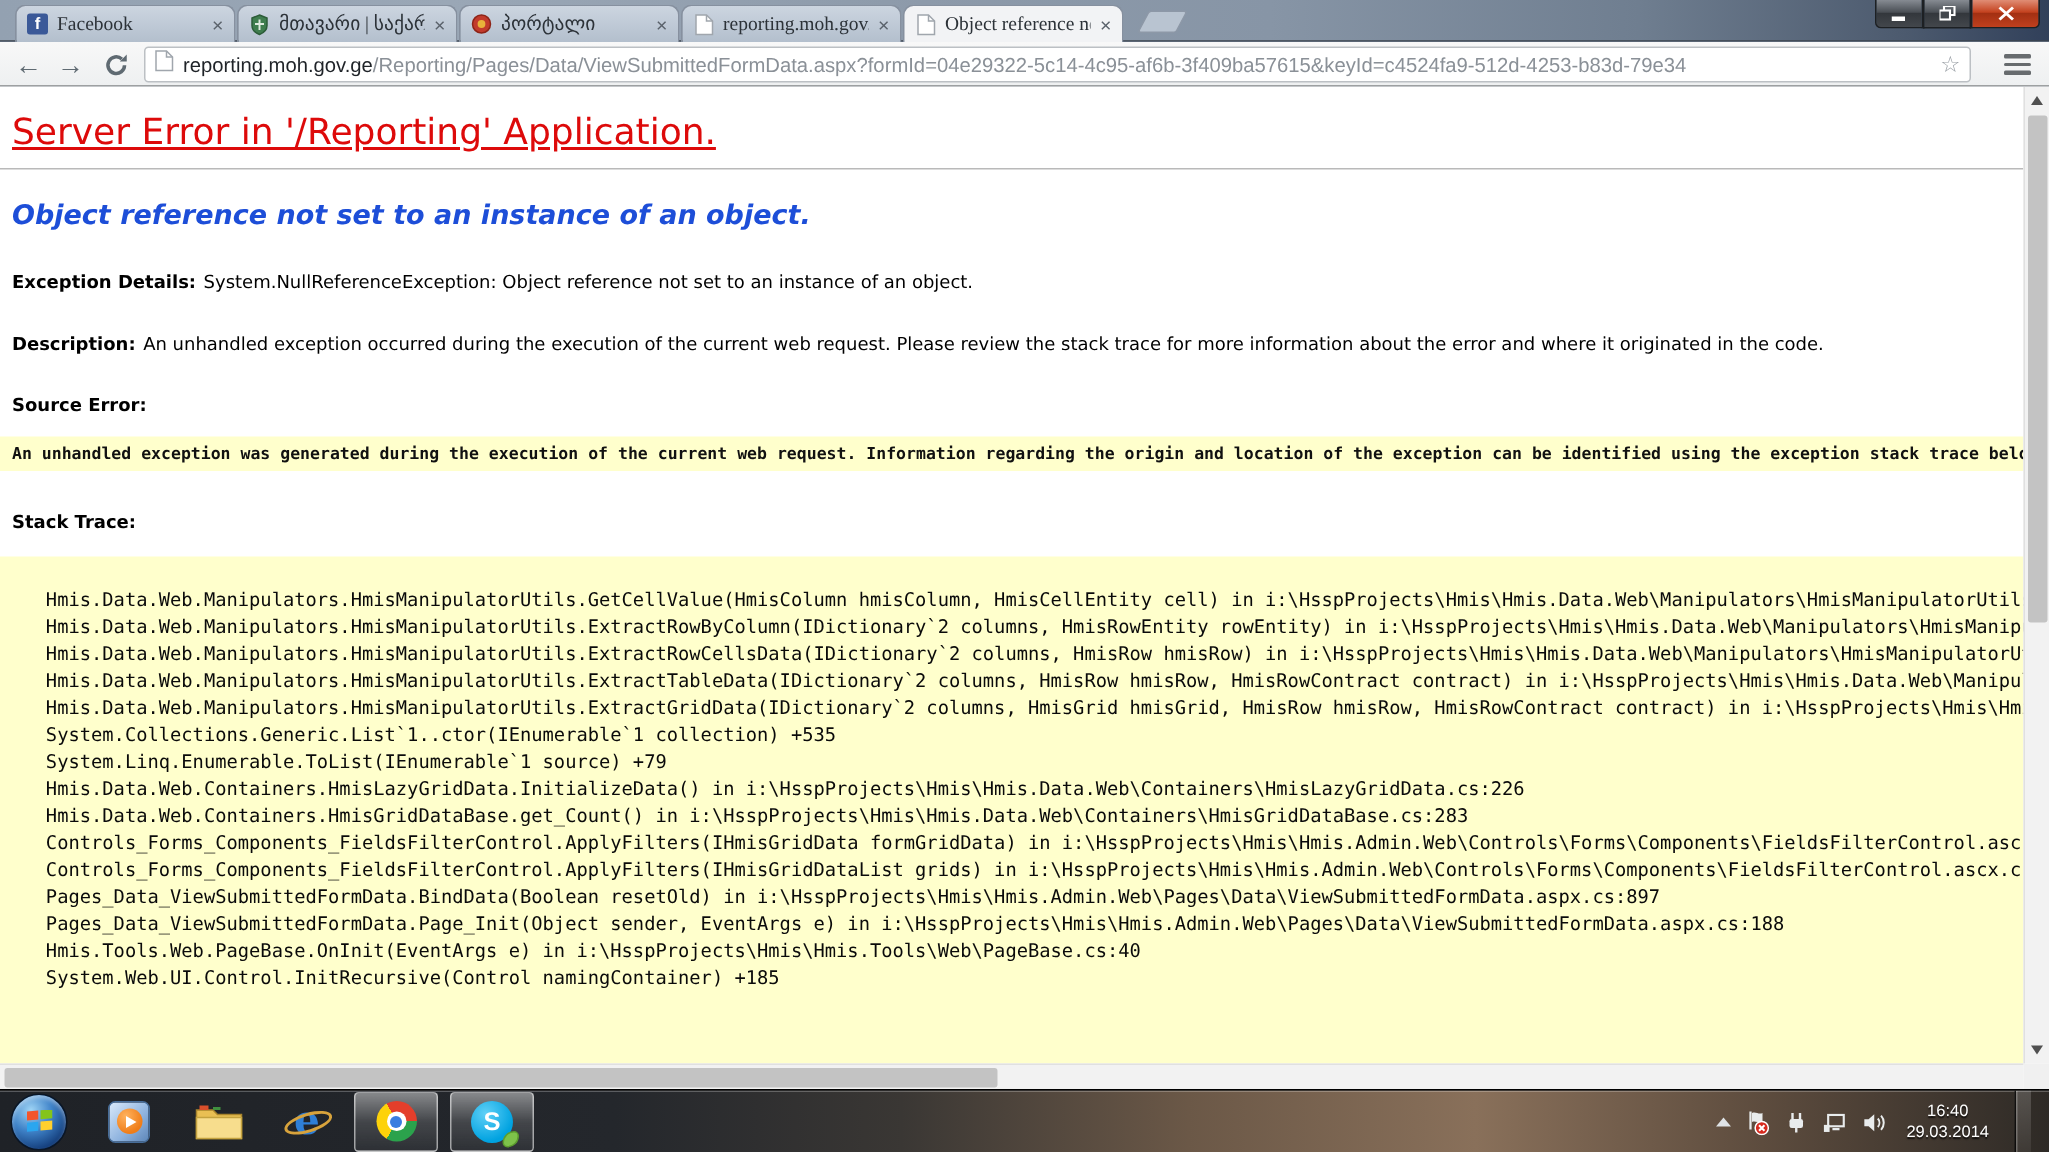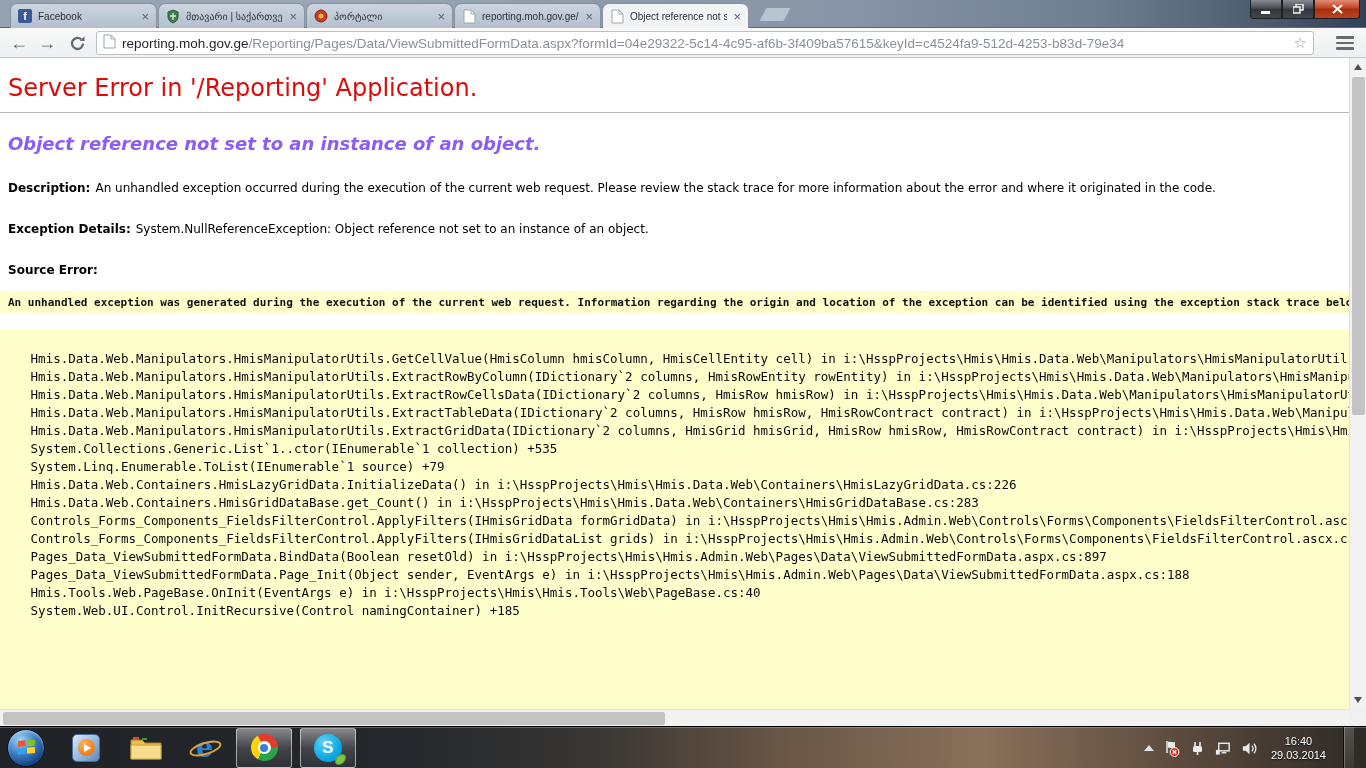--- a/index.html
+++ b/index.html
@@ -16,21 +16,21 @@
   .tabstrip{ position:absolute; left:10px; top:3px; height:25px; display:flex; align-items:flex-end; }
   .tab{
     position:relative; width:147px; height:25px; margin-right:1px;
     background:linear-gradient(#ccd5e0,#b3bfcd);
     border:1px solid #86909f; border-bottom:none;
     border-radius:7px 7px 0 0;
     display:flex; align-items:center; padding:0 6px; gap:5px;
     font-size:11.5px; color:#2c3238; cursor:default;
   }
   .tab.active{ background:#f2f3f5; z-index:3; }
-  .tab-title{ flex:1; overflow:hidden; white-space:nowrap; font-family:Liberation Sans, sans-serif; font-size:10px; }
+  .tab-title{ flex:1; overflow:hidden; white-space:nowrap; font-family:Liberation Serif, serif; font-size:13px; }
   .tab-close{ font-size:13px; color:#5a626b; line-height:1; padding:0 1px; }
   .favicon{ width:16px; height:16px; flex:0 0 16px; display:flex; align-items:center; justify-content:center; }
   .fav-fb{ width:14px; height:14px; background:#3b5998; border-radius:2px; color:#fff; font-weight:bold; font-size:11px; display:flex; align-items:center; justify-content:center; }
   .newtab{ position:absolute; left:762px; top:7px; width:26px; height:15px; background:#b9c4d1; border:1px solid #8d98a7; border-radius:2px; transform:skewX(-28deg); }
   .win-controls{ position:absolute; right:6px; top:0; display:flex; }
   .win-btn{
     width:32px; height:19px; display:flex; align-items:center; justify-content:center;
     background:linear-gradient(#868b92,#4a4f55 45%,#33373c 50%,#43474c);
     border:1px solid #1d2023; border-top:none;
   }
@@ -57,23 +57,23 @@
   .star{ color:#9aa0a6; font-size:15px; flex:0 0 auto; }
   .menubtn{ position:absolute; right:8px; top:6px; width:26px; height:18px; display:flex; flex-direction:column; justify-content:center; gap:3px; padding:0 4px; }
   .menubtn i{ display:block; height:2.5px; background:#676b6e; border-radius:1px; }
 
   
   .content{
     position:absolute; top:58px; left:0; width:1366px; height:668px; background:#fff; overflow:hidden;
     font-family:"DejaVu Sans","Liberation Sans",sans-serif; color:#000;
   }
   .errorpage{ position:absolute; top:0; left:0; right:17px; bottom:17px; overflow:hidden; }
-  .err-h1{ margin:16px 10px 10px 8px; font-size:24px; font-weight:normal; color:#dd0a0a; }
+  .err-h1{ margin:16px 10px 10px 8px; font-size:24px; font-weight:normal; color:#dd0a0a;text-decoration:underline; }
   .err-hr{ border:none; border-top:1px solid #b9b9b9; margin:0 0 4px 0; }
-  .err-h2{ margin:20px 10px 0 8px; font-size:18px; font-weight:bold; font-style:italic; color:#8b5cf6; }
+  .err-h2{ margin:20px 10px 0 8px; font-size:18px; font-weight:bold; font-style:italic; color:#1d4ed8; }
   .err-p{ margin:27px 10px 0 8px; font-size:12px; }
   .err-label{ font-weight:bold; margin-right:5px; }
   .note{
     margin:14px 0 0 0; background:#ffffcc; padding:5px 8px;
     font-family:"DejaVu Sans Mono","Liberation Mono",monospace; font-size:11px; font-weight:bold; color:#111;
     white-space:pre; overflow:hidden;
   }
   .stackpre{
     margin:16px 0 0 0; background:#ffffcc; padding:20px 8px 12px 8px; height:380px;
     font-family:"DejaVu Sans Mono","Liberation Mono",monospace; font-size:12.5px; line-height:18px; color:#0a0a0a;
@@ -238,33 +238,36 @@
       </div>
   </div>
 
   <div class="content">
     <div class="errorpage">
       <h1 class="err-h1">Server Error in '/Reporting' Application.</h1>
       <hr class="err-hr">
       <h2 class="err-h2">Object reference not set to an instance of an object.</h2>
 
       <p class="err-p">
+        <span class="err-label">Exception Details:</span><span>System.NullReferenceException: Object reference not set to an instance of an object.</span>
+      </p>
+
+      <p class="err-p">
         <span class="err-label">Description:</span><span>An unhandled exception occurred during the execution of the current web request. Please review the stack trace for more information about the error and where it originated in the code.</span>
-      </p>
-
-      <p class="err-p">
-        <span class="err-label">Exception Details:</span><span>System.NullReferenceException: Object reference not set to an instance of an object.</span>
       </p>
 
       <p class="err-p">
         <span class="err-label">Source Error:</span>
       </p>
 
       <div class="note">An unhandled exception was generated during the execution of the current web request. Information regarding the origin and location of the exception can be identified using the exception stack trace below.</div>
 
+      <p class="err-p">
+        <span class="err-label">Stack Trace:</span>
+      </p>
 
       <div class="stackpre">
         <div class="trace-line">   Hmis.Data.Web.Manipulators.HmisManipulatorUtils.GetCellValue(HmisColumn hmisColumn, HmisCellEntity cell) in i:\HsspProjects\Hmis\Hmis.Data.Web\Manipulators\HmisManipulatorUtils</div>
         <div class="trace-line">   Hmis.Data.Web.Manipulators.HmisManipulatorUtils.ExtractRowByColumn(IDictionary`2 columns, HmisRowEntity rowEntity) in i:\HsspProjects\Hmis\Hmis.Data.Web\Manipulators\HmisManipu</div>
         <div class="trace-line">   Hmis.Data.Web.Manipulators.HmisManipulatorUtils.ExtractRowCellsData(IDictionary`2 columns, HmisRow hmisRow) in i:\HsspProjects\Hmis\Hmis.Data.Web\Manipulators\HmisManipulatorUt</div>
         <div class="trace-line">   Hmis.Data.Web.Manipulators.HmisManipulatorUtils.ExtractTableData(IDictionary`2 columns, HmisRow hmisRow, HmisRowContract contract) in i:\HsspProjects\Hmis\Hmis.Data.Web\Manipul</div>
         <div class="trace-line">   Hmis.Data.Web.Manipulators.HmisManipulatorUtils.ExtractGridData(IDictionary`2 columns, HmisGrid hmisGrid, HmisRow hmisRow, HmisRowContract contract) in i:\HsspProjects\Hmis\Hmis</div>
         <div class="trace-line">   System.Collections.Generic.List`1..ctor(IEnumerable`1 collection) +535</div>
         <div class="trace-line">   System.Linq.Enumerable.ToList(IEnumerable`1 source) +79</div>
         <div class="trace-line">   Hmis.Data.Web.Containers.HmisLazyGridData.InitializeData() in i:\HsspProjects\Hmis\Hmis.Data.Web\Containers\HmisLazyGridData.cs:226</div>

